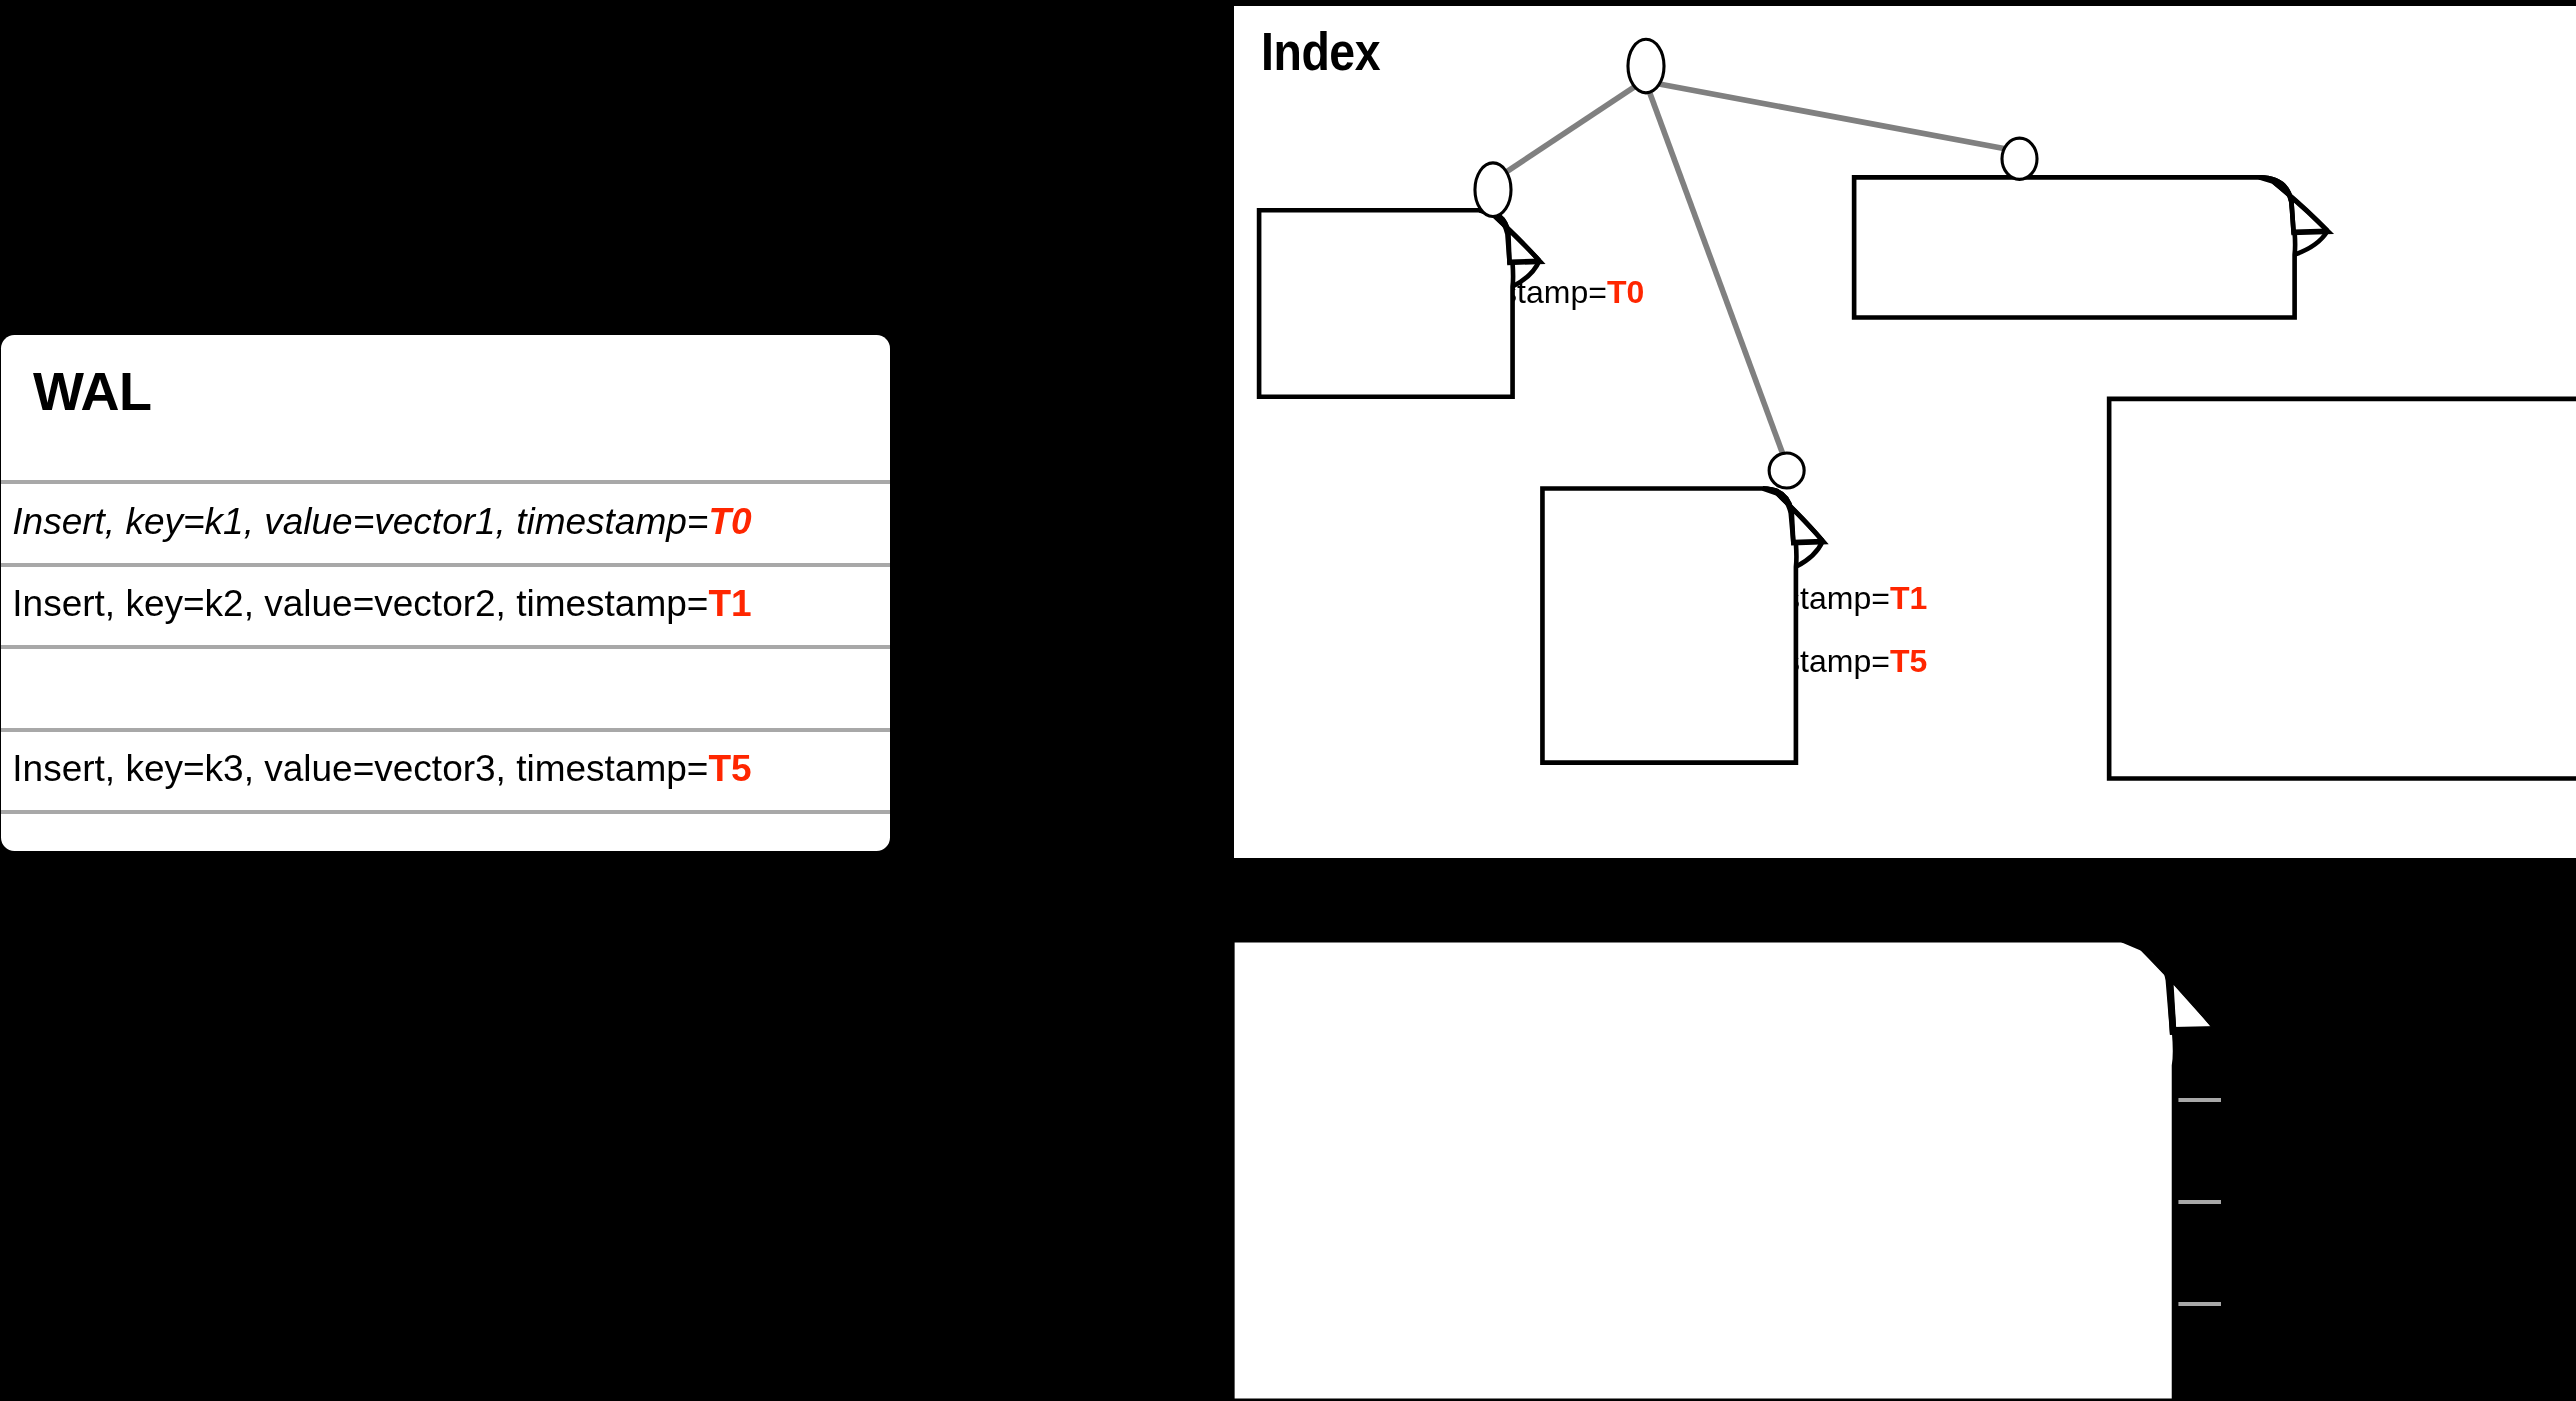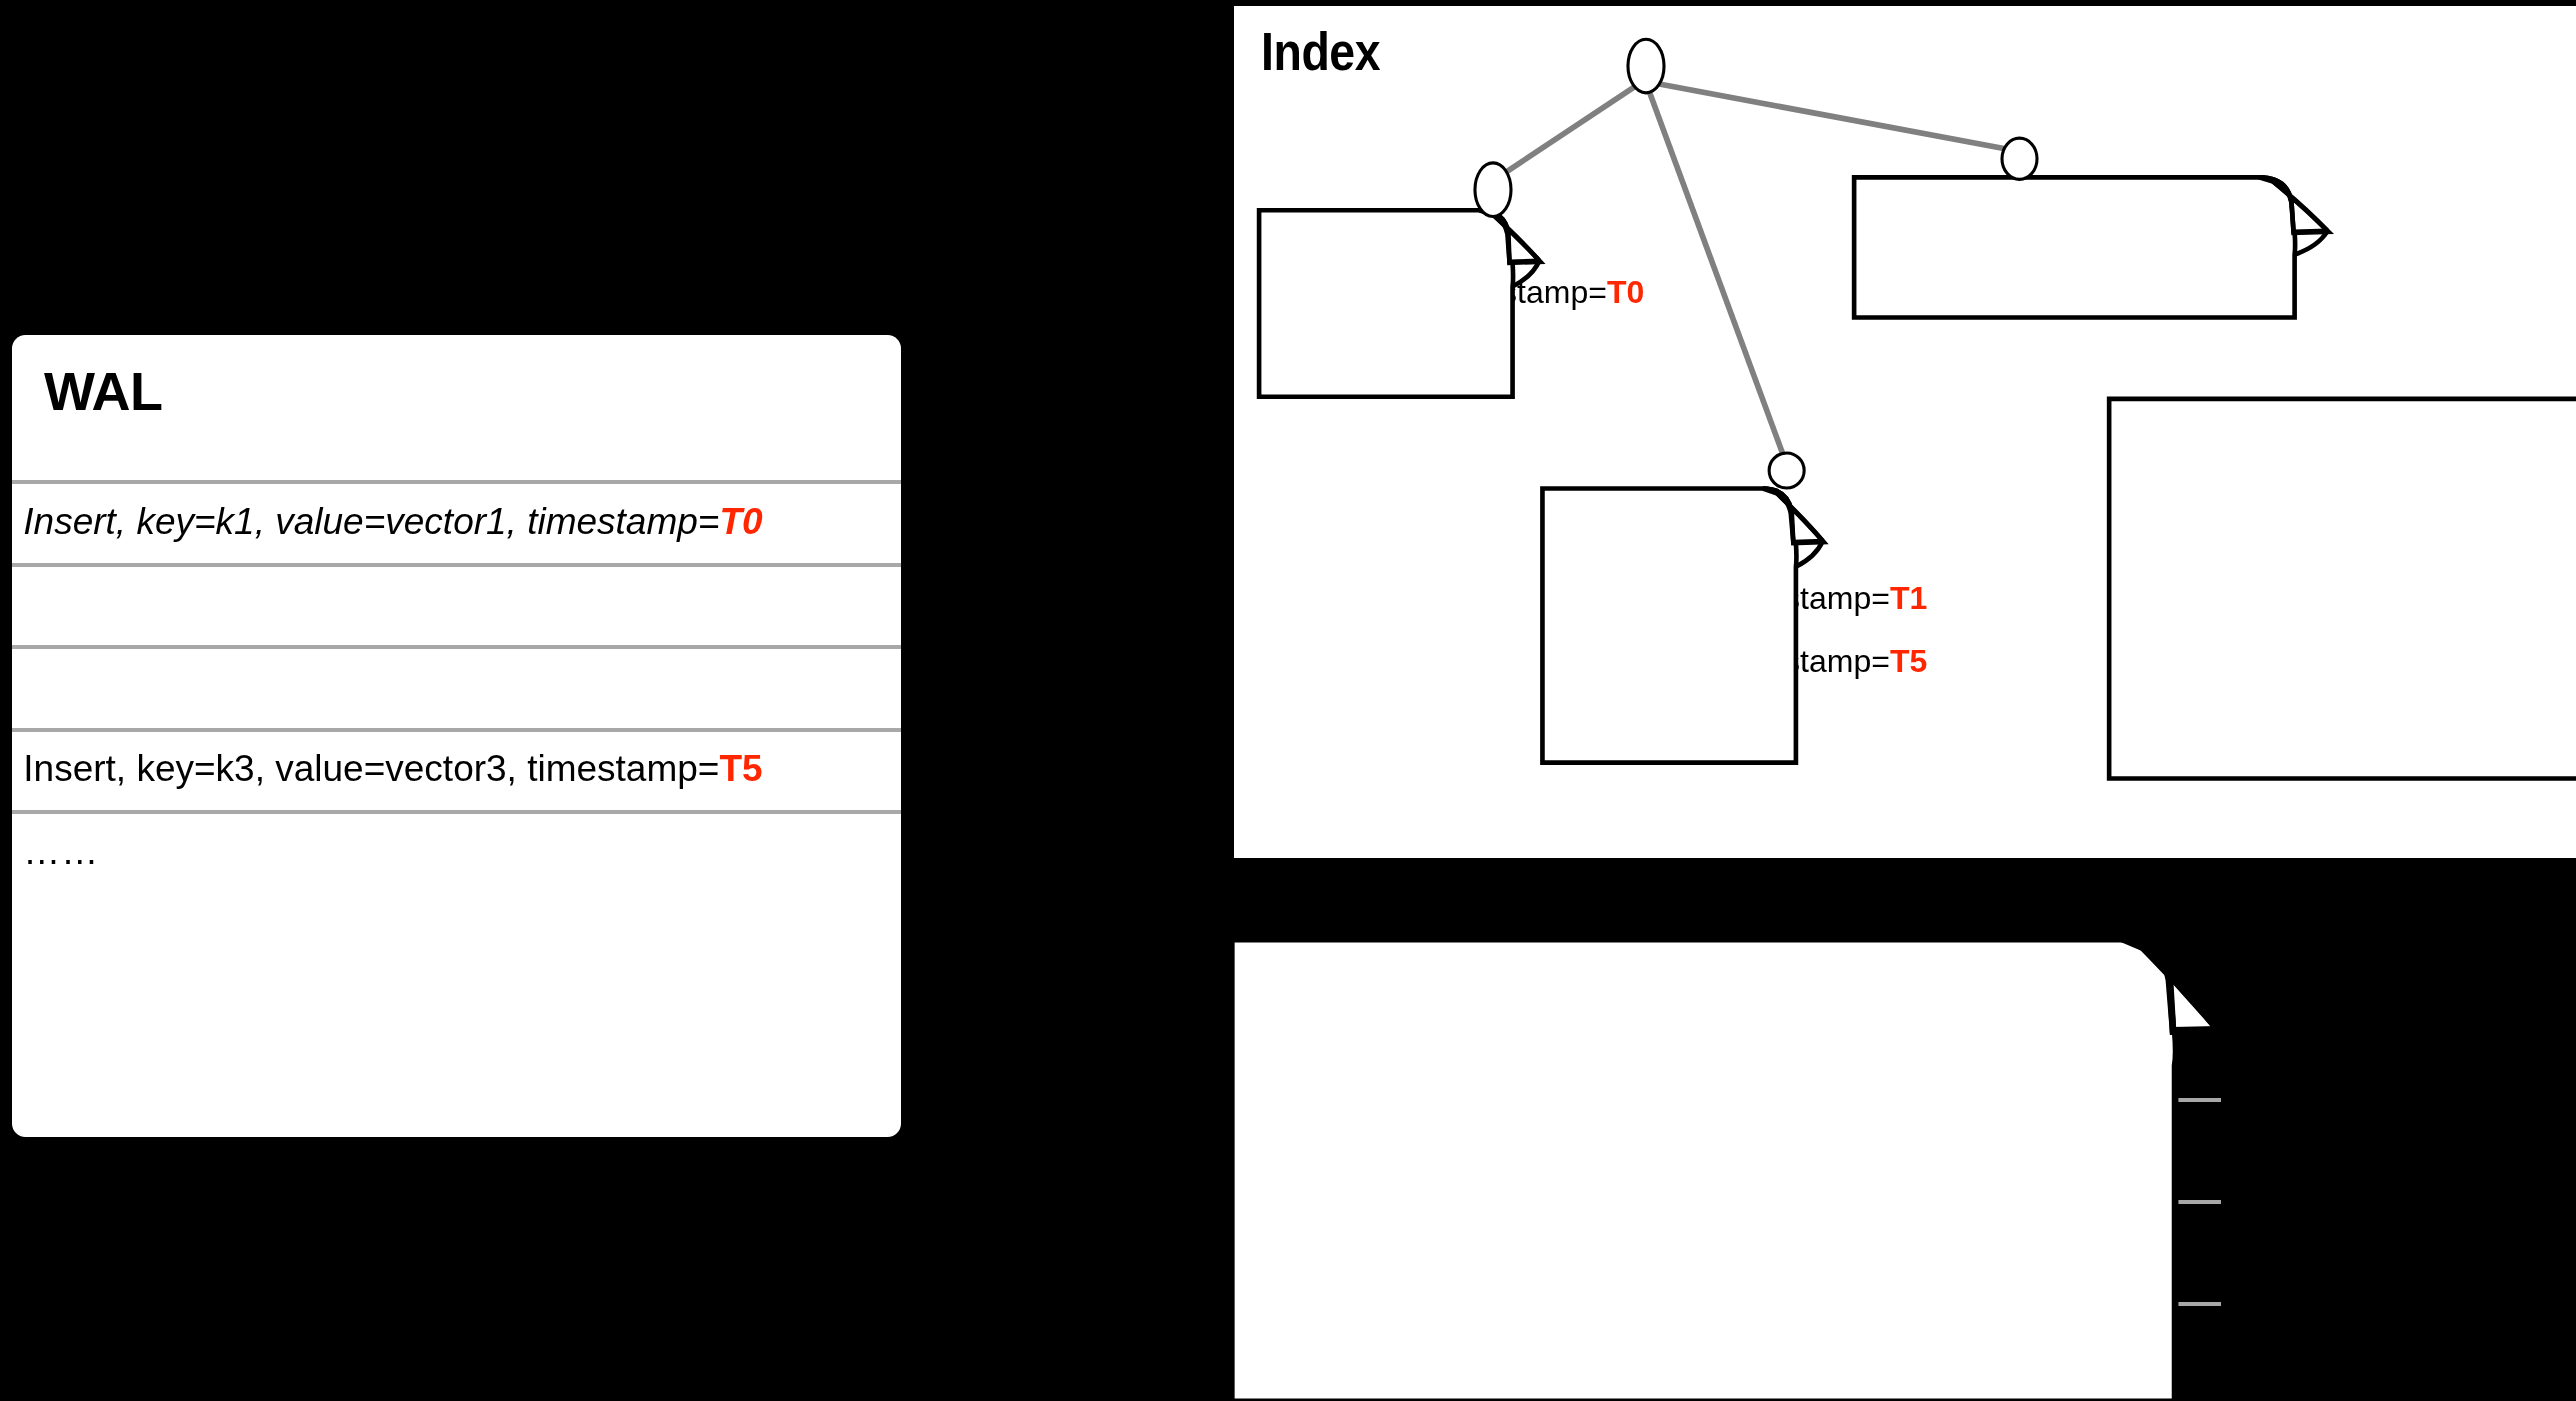--- a/index.html
+++ b/index.html
@@ -38,29 +38,32 @@
   }
   
   svg.overlay{position:absolute;left:0;top:0;width:2817px;height:1402px;overflow:visible;pointer-events:none;}
   svg.overlay *{pointer-events:auto;}
 </style>
 </head>
 <body>
 
 <div id="stage">
 
-  <div class="panel wal-panel" style="left:12px;top:335px;width:889px;height:802px;">
+  <div class="panel wal-panel" style="left:1px;top:335px;width:889px;height:516px;">
     <div class="panel-title" style="left:32px;top:25px;font-size:54px;">WAL</div>
 
     <div class="rowline" style="left:0px;top:145px;width:889px;"></div>
     <div class="rowtext" style="left:11.3px;top:166px;font-size:37px;font-style:italic;">
       <span>Insert, key=k1, value=vector1, timestamp=</span><span class="ts">T0</span>
     </div>
 
     <div class="rowline" style="left:0px;top:228px;width:889px;"></div>
+    <div class="rowtext" style="left:11.3px;top:248px;font-size:37px;">
+      <span>Insert, key=k2, value=vector2, timestamp=</span><span class="ts">T1</span>
+    </div>
 
     <div class="rowline" style="left:0px;top:310px;width:889px;"></div>
 
     <div class="rowline" style="left:0px;top:393px;width:889px;"></div>
     <div class="rowtext" style="left:11.3px;top:413px;font-size:37px;">
       <span>Insert, key=k3, value=vector3, timestamp=</span><span class="ts">T5</span>
     </div>
 
     <div class="rowline" style="left:0px;top:475px;width:889px;"></div>
     <div class="dots" style="left:11.3px;top:496px;font-size:37px;">……</div>

